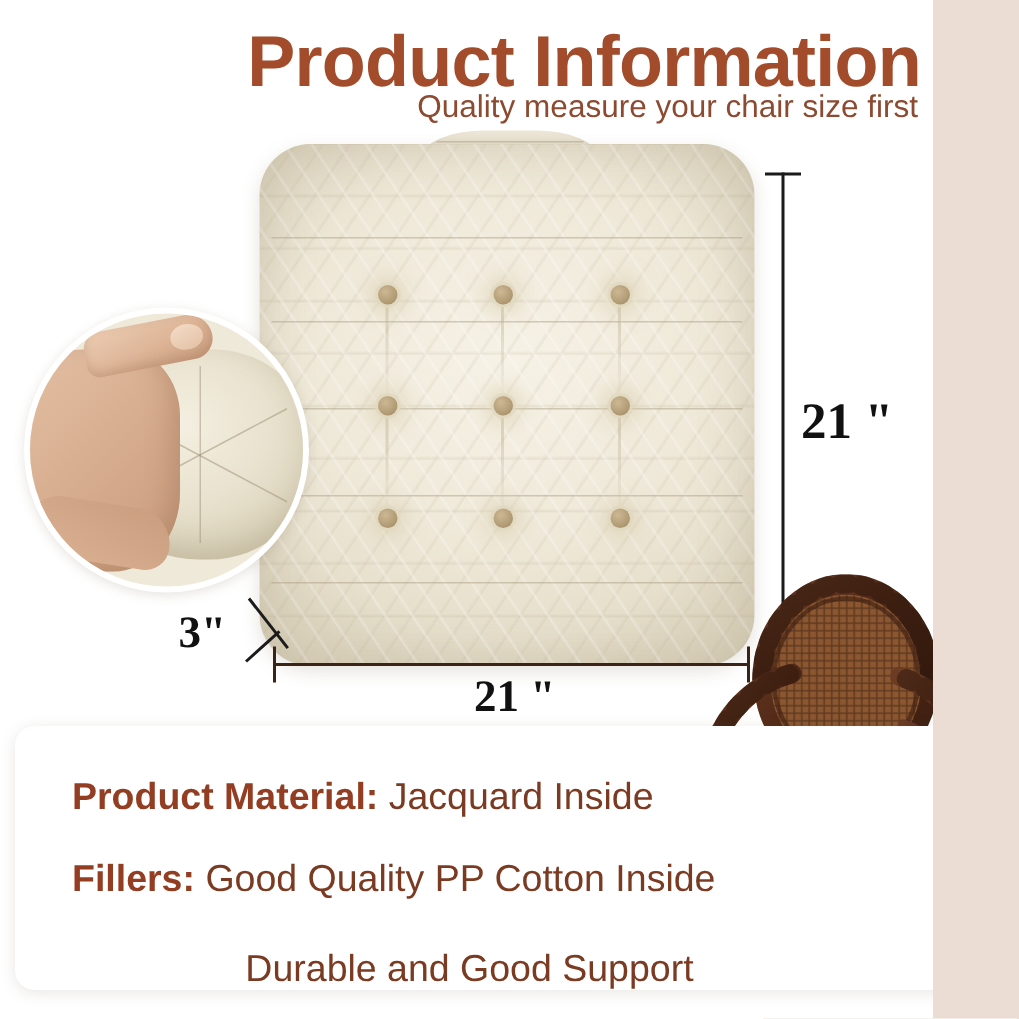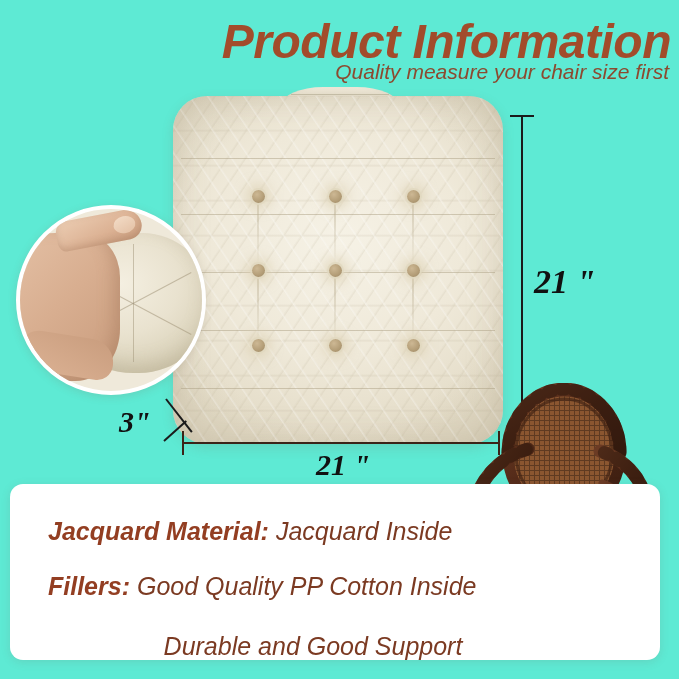--- a/index.html
+++ b/index.html
@@ -7,25 +7,24 @@
   body {
     width: 679px;
     height: 679px;
     font-family: "Liberation Sans", sans-serif;
     background: #ebdcd4;
     overflow: hidden;
   }
 
   #page {
     position: relative;
-    width: 679px;
+    width: 622px;
     height: 679px;
-    background: #5eead4;
+    background: #ffffff;
     overflow: hidden;
-    font-style: italic;
   }
 
   
   .title {
     position: absolute;
     left: 0; right: 8px;
     top: 14px;
     text-align: right;
     font-size: 48px;
     font-weight: bold;
@@ -411,21 +410,21 @@
       <path d="M58 206 L56 232" stroke="url(#wood)" stroke-width="6" fill="none" stroke-linecap="round"></path>
 
       <path d="M166 176 L150 198" stroke="url(#wood)" stroke-width="5" fill="none" stroke-linecap="round"></path>
       <path d="M172 150 L166 180" stroke="url(#wood)" stroke-width="5" fill="none" stroke-linecap="round"></path>
     </svg>
   </div>
 
   <div class="info-card">
 
     <div class="info-line line-material">
-      <b>Jacquard Material:</b>
+      <b>Product Material:</b>
       <span>Jacquard Inside</span>
     </div>
 
     <div class="info-line line-fillers">
       <b>Fillers:</b>
       <span>Good Quality PP Cotton Inside</span>
     </div>
 
     <div class="info-line line-fillers2">Durable and Good Support</div>
   </div>

